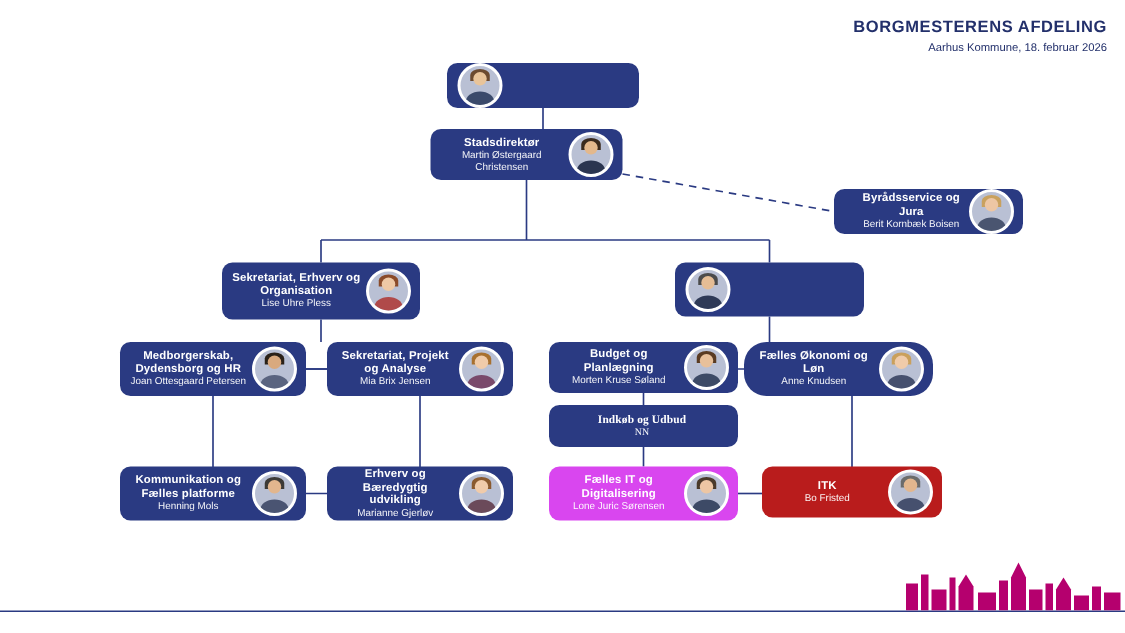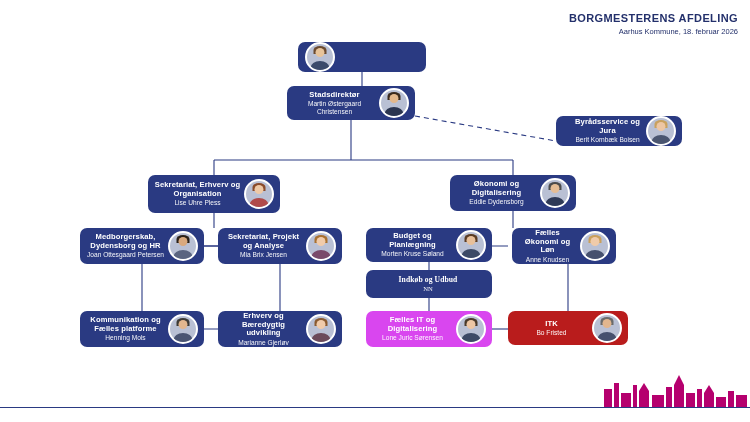--- a/index.html
+++ b/index.html
@@ -133,21 +133,21 @@
       <div class="txt">
         <span class="title">Stadsdirektør</span>
         <span class="sub">Martin Østergaard Christensen</span>
       </div>
       <div class="avatar">
         <div style="position: absolute; left: 50%; top: 2px; width: 13px; height: 8px; border-radius: 50% 50% 0px 0px; transform: translateX(-50%); background: rgb(58, 42, 29);"></div>
         <div class="head" style="background: rgb(227, 184, 140);"></div>
         <div class="body" style="background: rgb(43, 53, 80);"></div>
       </div>
     </div>
-    <div class="node" style="left: 556px; top: 116px; width: 126px; height: 30px; background: rgb(42, 58, 130); padding-left: 16px;">
+    <div class="node" style="left: 556px; top: 126px; width: 126px; height: 30px; background: rgb(42, 58, 130); padding-left: 16px;">
       <div class="txt">
         <span class="title">Byrådsservice og Jura</span>
         <span class="sub">Berit Kornbæk Boisen</span>
       </div>
       <div class="avatar">
         <div style="position: absolute; left: 50%; top: 2px; width: 13px; height: 8px; border-radius: 50% 50% 0px 0px; transform: translateX(-50%); background: rgb(201, 161, 94);"></div>
         <div class="head" style="background: rgb(237, 198, 164);"></div>
         <div class="body" style="background: rgb(74, 85, 112);"></div>
       </div>
     </div>
@@ -156,24 +156,20 @@
         <span class="title">Sekretariat, Erhverv og Organisation</span>
         <span class="sub">Lise Uhre Pless</span>
       </div>
       <div class="avatar">
         <div style="position: absolute; left: 50%; top: 2px; width: 13px; height: 8px; border-radius: 50% 50% 0px 0px; transform: translateX(-50%); background: rgb(138, 75, 42);"></div>
         <div class="head" style="background: rgb(238, 201, 166);"></div>
         <div class="body" style="background: rgb(176, 74, 74);"></div>
       </div>
     </div>
     <div class="node" style="left: 450px; top: 175px; width: 126px; height: 36px; background: rgb(42, 58, 130);">
-      <div class="txt">
-        <span class="title">Økonomi og Digitalisering</span>
-        <span class="sub">Eddie Dydensborg</span>
-      </div>
       <div class="avatar">
         <div style="position: absolute; left: 50%; top: 2px; width: 13px; height: 8px; border-radius: 50% 50% 0px 0px; transform: translateX(-50%); background: rgb(75, 75, 75);"></div>
         <div class="head" style="background: rgb(229, 189, 149);"></div>
         <div class="body" style="background: rgb(47, 58, 87);"></div>
       </div>
     </div>
     <div class="node" style="left: 80px; top: 228px; width: 124px; height: 36px; background: rgb(42, 58, 130);">
       <div class="txt">
         <span class="title">Medborgerskab, Dydensborg og HR</span>
         <span class="sub">Joan Ottesgaard Petersen</span>
@@ -199,21 +195,21 @@
       <div class="txt">
         <span class="title">Budget og Planlægning</span>
         <span class="sub">Morten Kruse Søland</span>
       </div>
       <div class="avatar">
         <div style="position: absolute; left: 50%; top: 2px; width: 13px; height: 8px; border-radius: 50% 50% 0px 0px; transform: translateX(-50%); background: rgb(90, 59, 34);"></div>
         <div class="head" style="background: rgb(232, 192, 154);"></div>
         <div class="body" style="background: rgb(61, 74, 102);"></div>
       </div>
     </div>
-    <div class="node" style="left: 512px; top: 228px; width: 104px; height: 36px; background: rgb(42, 58, 130);">
+    <div class="node" style="left: 496px; top: 228px; width: 126px; height: 36px; background: rgb(42, 58, 130); border-radius: 15px;">
       <div class="txt">
         <span class="title">Fælles Økonomi og Løn</span>
         <span class="sub">Anne Knudsen</span>
       </div>
       <div class="avatar">
         <div style="position: absolute; left: 50%; top: 2px; width: 13px; height: 8px; border-radius: 50% 50% 0px 0px; transform: translateX(-50%); background: rgb(202, 160, 92);"></div>
         <div class="head" style="background: rgb(240, 203, 170);"></div>
         <div class="body" style="background: rgb(70, 80, 110);"></div>
       </div>
     </div>

